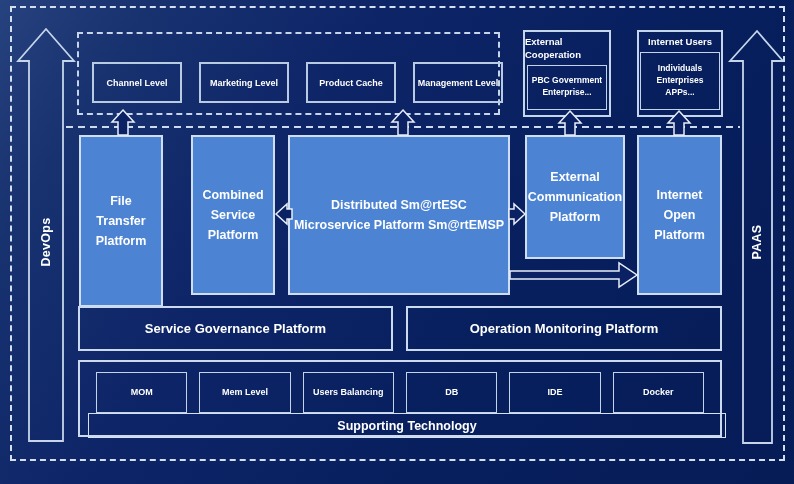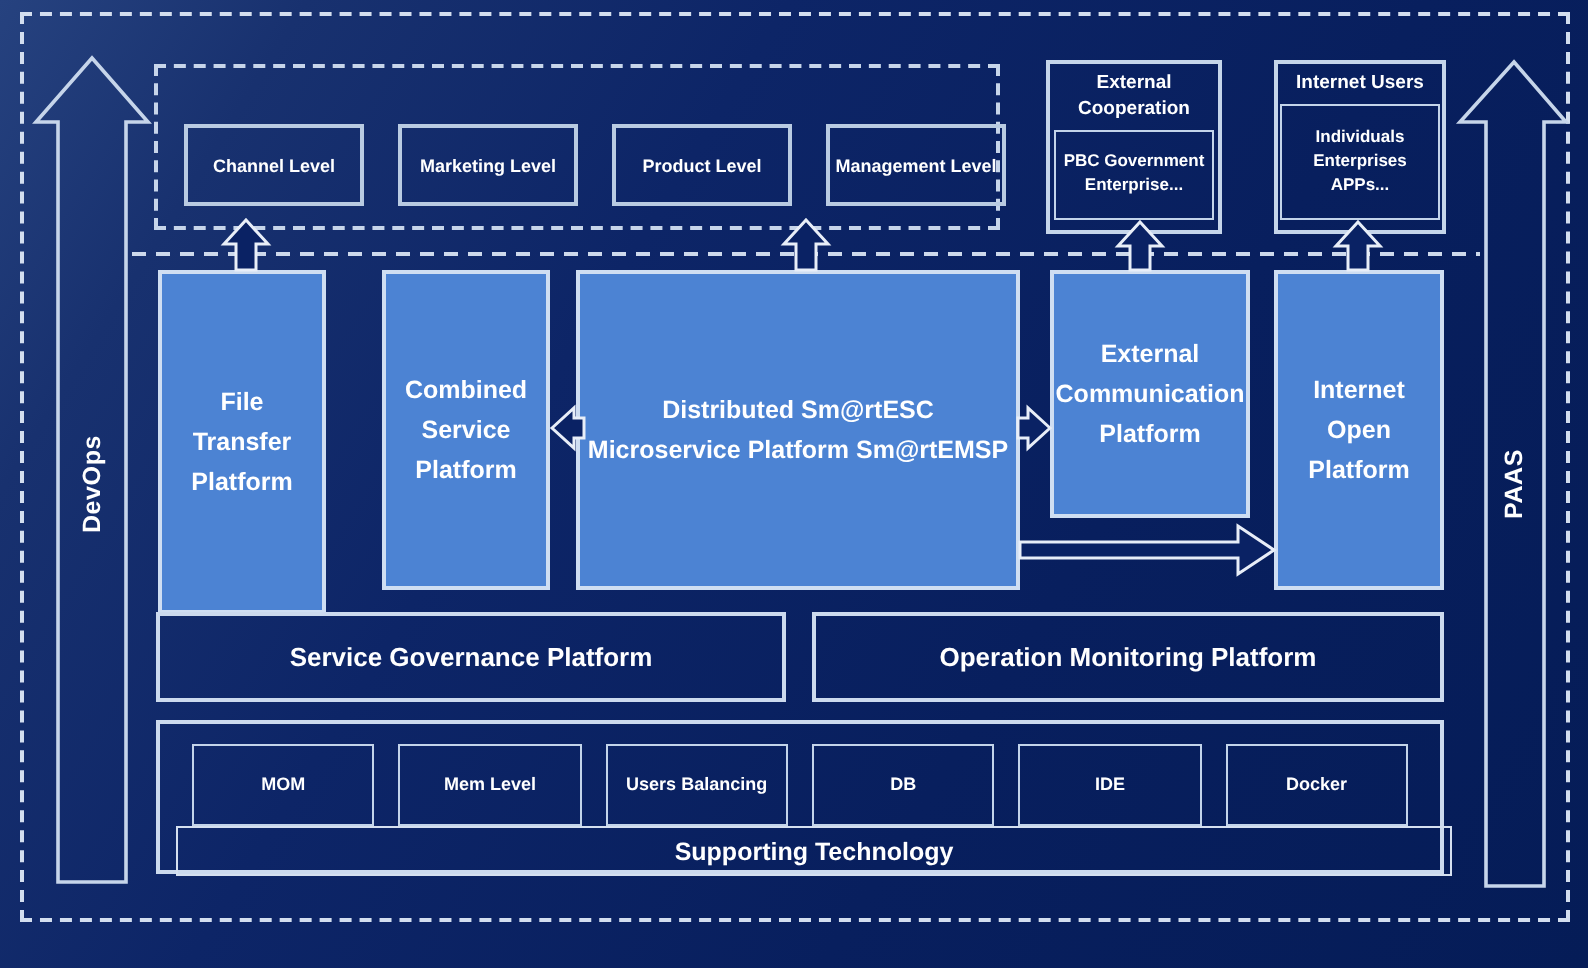--- a/index.html
+++ b/index.html
@@ -35,21 +35,21 @@
 
   
   .hollow-box{
     border:2px solid #c5d5ea;
     display:flex;flex-direction:column;align-items:center;
     padding-top:4px;
   }
   .ext-coop{left:523px;top:30px;width:88px;height:87px;}
   .int-users{left:637px;top:30px;width:86px;height:87px;}
   .hollow-title{
-    font-size:9.5px;font-weight:bold;text-align:center;line-height:1.35;
+    font-size:9.5px;font-weight:bold;line-height:1.35;
   }
   .inner-box{
     margin-top:3px;width:74px;
     border:1.5px solid #c3d4ea;
     display:flex;align-items:center;justify-content:center;
     font-size:8.5px;font-weight:bold;text-align:center;line-height:1.4;
     padding:3px 2px;flex:1 1 auto;margin-bottom:5px;
   }
 
   
@@ -118,21 +118,21 @@
   <div class="abs outer-frame"></div>
 
   <div class="abs levels-group">
     <div class="level-box">
       <span>Channel Level</span>
     </div>
     <div class="level-box">
       <span>Marketing Level</span>
     </div>
     <div class="level-box">
-      <span>Product Level</span>
+      <span>Product Cache</span>
     </div>
     <div class="level-box">
       <span>Management Level</span>
     </div>
   </div>
 
   <div class="abs hollow-box ext-coop">
     <div class="hollow-title">External Cooperation</div>
     <div class="inner-box">
       <span>PBC Government Enterprise...</span>

